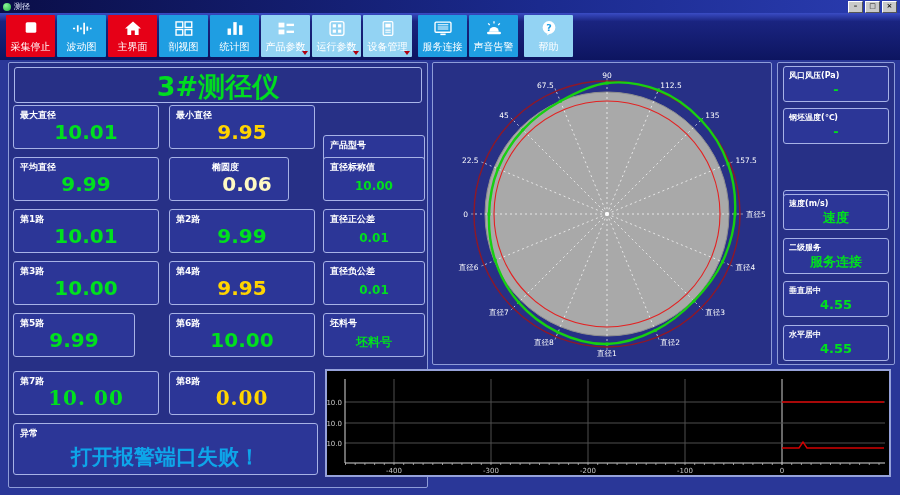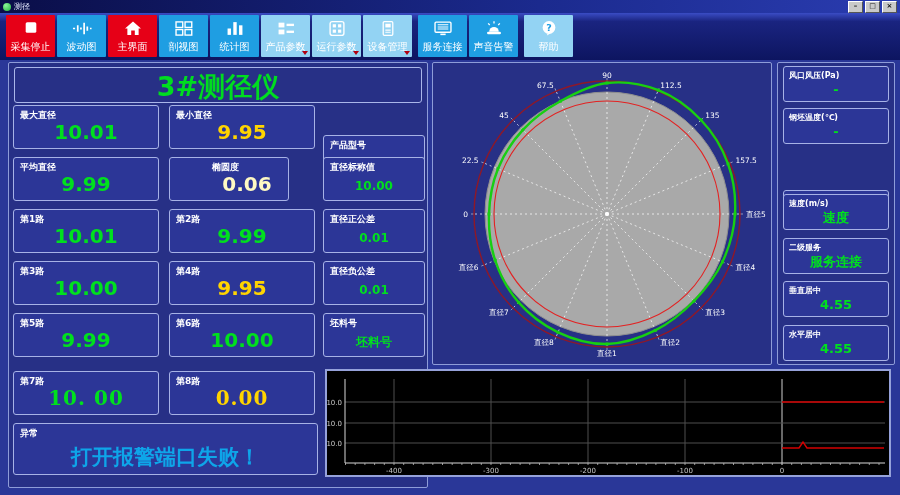--- a/index.html
+++ b/index.html
@@ -219,21 +219,21 @@
   </div>
   <div class="fbox" style="left:160px;top:198px;width:146px;">
     <div class="f-label">第4路</div>
     <div class="f-value vy">9.95</div>
   </div>
   <div class="fbox small" style="left:314px;top:198px;width:102px;">
     <div class="f-label">直径负公差</div>
     <div class="f-value vg">0.01</div>
   </div>
 
-  <div class="fbox" style="left:4px;top:250px;width:146px;">
+  <div class="fbox" style="left:4px;top:250px;width:122px;">
     <div class="f-label">第5路</div>
     <div class="f-value vg">9.99</div>
   </div>
   <div class="fbox" style="left:160px;top:250px;width:146px;">
     <div class="f-label">第6路</div>
     <div class="f-value vg">10.00</div>
   </div>
   <div class="fbox small" style="left:314px;top:250px;width:102px;">
     <div class="f-label">坯料号</div>
     <div class="f-value vg">坯料号</div>

